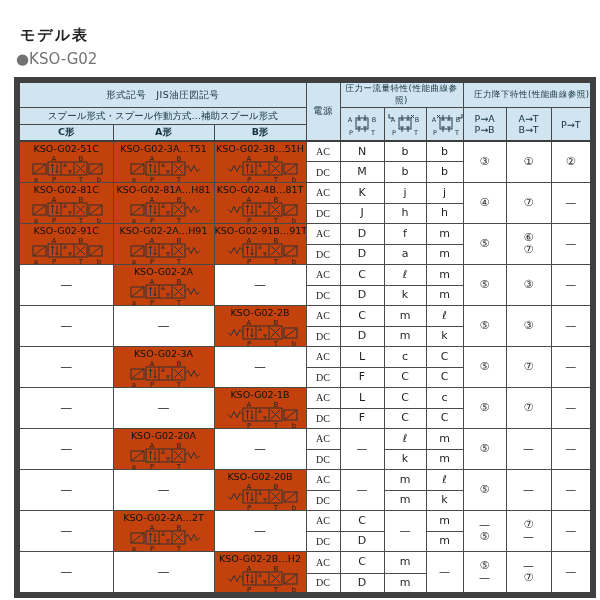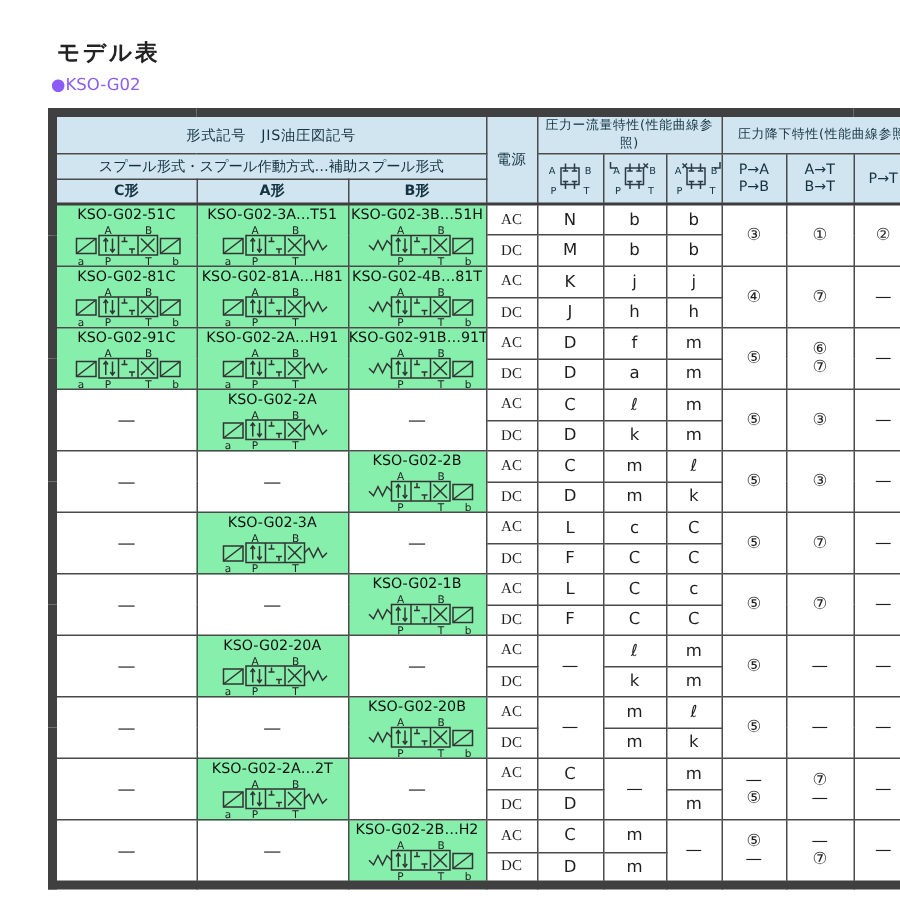--- a/index.html
+++ b/index.html
@@ -1,33 +1,33 @@
 <!DOCTYPE html>
 <html><head>
 <meta charset="utf-8">
 <style>
   html,body{margin:0;padding:0;background:#fff;}
   body{width:600px;height:600px;font-family:"DejaVu Sans","Liberation Sans",sans-serif;color:#1f1f1f;overflow:hidden;}
-  .page{padding:26px 0 0 14px;margin-left:18px;}
+  .page{padding:26px 0 0 14px;}
   .title{font-size:15px;font-weight:bold;letter-spacing:2px;color:#222;margin-left:6px;}
-  .subtitle{font-size:11px;margin:5px 0 9px 2px;color:#8b5cf6;}
+  .subtitle{font-size:15px;margin:5px 0 9px 2px;color:#737373;}
   table.model{border-collapse:collapse;table-layout:fixed;width:576px;border:6px solid #404040;}
   th,td{border:1px solid #4a4a4a;text-align:center;vertical-align:middle;padding:0;font-weight:normal;}
   thead th{background:#d0e5f0;color:#14323f;font-size:9px;}
   thead{border-bottom:2px solid #3d3d3d;}
   tr.h1 th{height:20px;font-size:9.5px;letter-spacing:0.5px;}
   tr.h2 th{height:16px;}
   tr.h3 th{height:15px;font-size:9.5px;font-weight:bold;}
   th.spool-sub{font-size:9.5px;}
   th.symhead{background:#d0e5f0;}
   th.drophead{font-size:9.5px;line-height:11px;text-align:center;}
   tbody tr{height:20px;}
   td.pw{font-size:10px;font-family:Liberation Serif, serif;}
   td.val{font-size:11px;line-height:12px;}
-  td.mcell{vertical-align:top;background:#86efac;}
+  td.mcell{vertical-align:top;background:#c2410c;}
   .mname{font-size:9.5px;line-height:12px;white-space:nowrap;overflow:hidden;padding-top:1px;color:#111;}
   .vsym{height:27px;}
   td.dash{vertical-align:middle;font-size:12px;color:#333;}
   svg text{font-family:"DejaVu Sans",sans-serif;}
 </style>
 </head>
 <body>
 
 <div class="page">
   <div class="title">モデル表</div>

